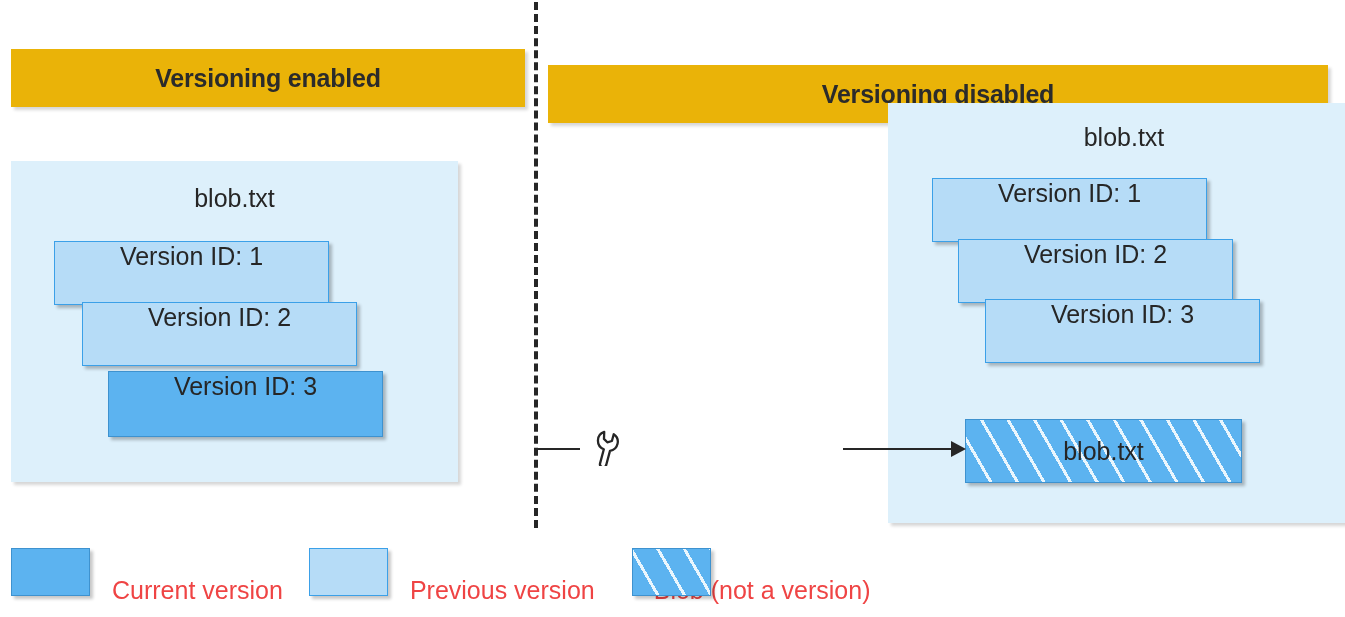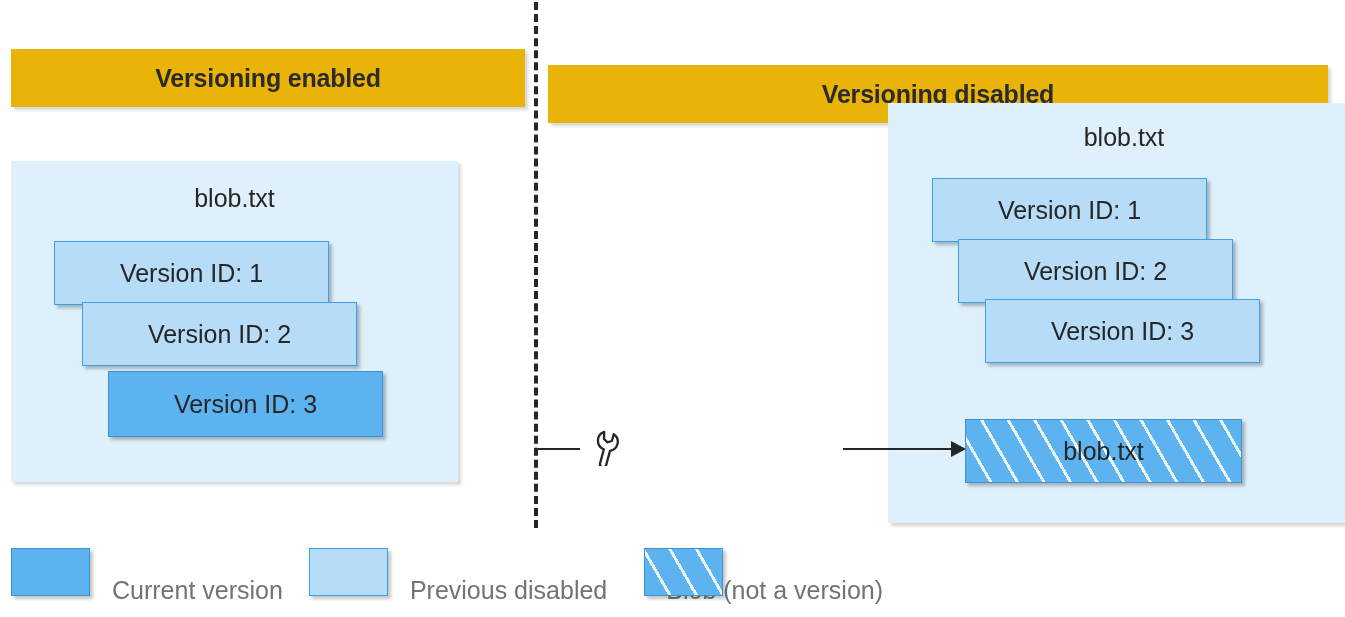--- a/index.html
+++ b/index.html
@@ -61,21 +61,21 @@
     font-size: 25px;
     color: #262626;
   }
   #panel-left  .panel-title { top: 23px; }
   #panel-right .panel-title { top: 20px; }
 
   
   .version-card {
     position: absolute;
     display: flex;
-    align-items: center;
+    align-items: flex-start;
     justify-content: center;
     font-size: 25px;
     color: #262626;
     box-shadow: 3px 3px 3px rgba(0,0,0,0.25);
     box-sizing: border-box;
   }
   .version-card.previous {
     background: #b6dcf7;
     border: 1px solid #3ba0e8;
   }
@@ -186,21 +186,21 @@
     width: 79px; height: 48px;
     border: 1px solid #3e92cf;
     background-color: #5cb3f0;
     background-image: repeating-linear-gradient(
         60deg,
         #5cb3f0 0px, #5cb3f0 20px,
         #eaf6fd 20px, #eaf6fd 23px);
   }
   .legend-label {
     font-size: 25px;
-    color: #737373;
+    color: #ef4444;
     white-space: nowrap;
     margin-left: 22px;
     margin-top: 36px;
   }
   #legend-gap-1 { width: 26px; }
   #legend-gap-2 { width: 37px; }
 </style>
 </head>
 <body>
 
@@ -269,21 +269,21 @@
 
   <div class="legend-item">
     <span class="legend-swatch current"></span>
     <span class="legend-label">Current version</span>
   </div>
 
   <div id="legend-gap-1"></div>
 
   <div class="legend-item">
     <span class="legend-swatch previous"></span>
-    <span class="legend-label">Previous disabled</span>
+    <span class="legend-label">Previous version</span>
   </div>
 
   <div id="legend-gap-2"></div>
 
   <div class="legend-item">
     <span class="legend-swatch hatched"></span>
     <span class="legend-label">Blob (not a version)</span>
   </div>
 
 </div>

